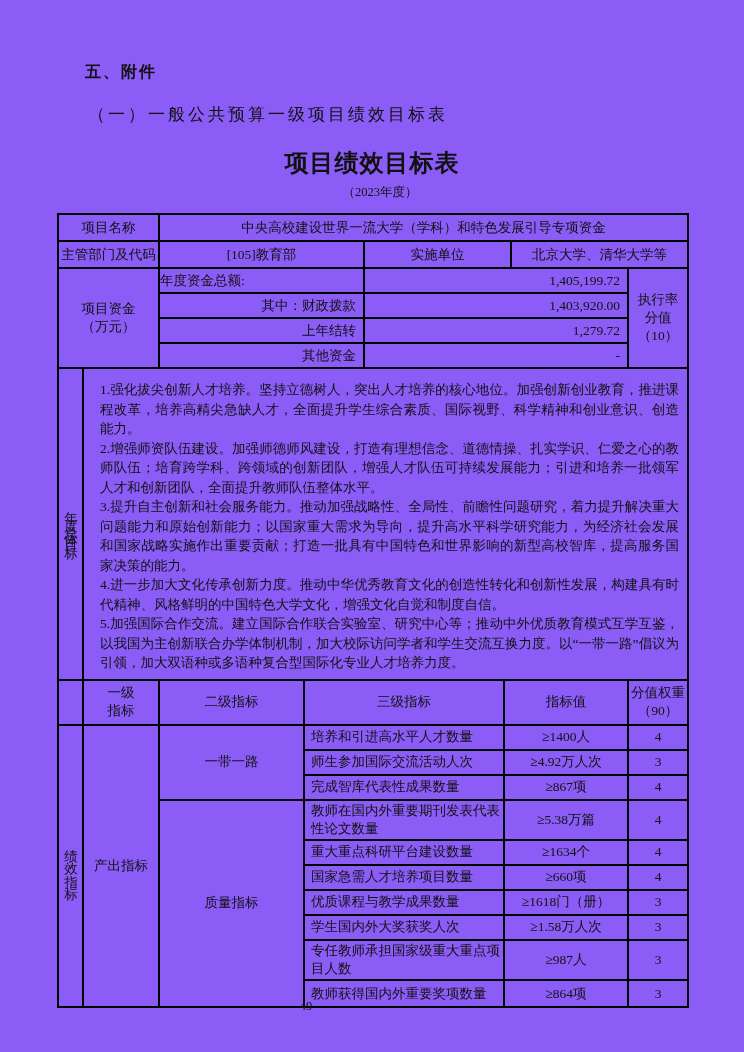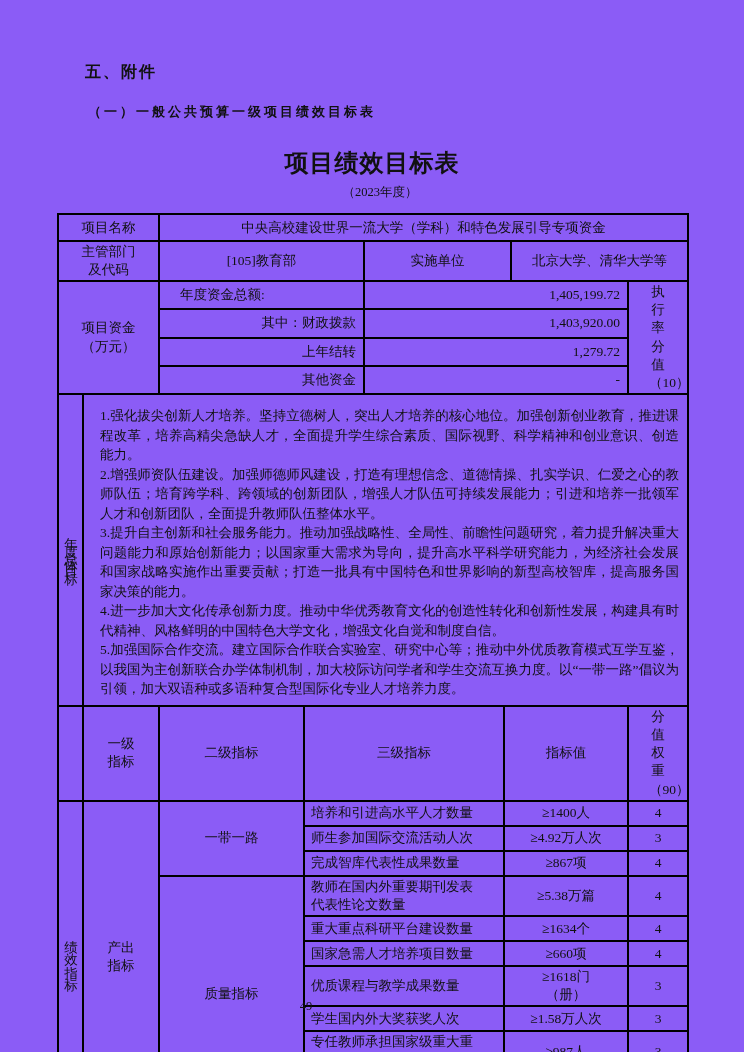--- a/index.html
+++ b/index.html
@@ -12,21 +12,21 @@
     color: #111;
     overflow: hidden;
   }
   .heading1 {
     position: absolute; left: 85px; top: 62px;
     font-family: "Liberation Sans", sans-serif;
     font-weight: bold; font-size: 16px; letter-spacing: 2px;
   }
   .heading2 {
     position: absolute; left: 88px; top: 103px;
-    font-size: 13px; font-weight: bold; letter-spacing: 3px;
+    font-size: 17px; font-weight: normal; letter-spacing: 3px;
   }
   .doc-title {
     position: absolute; left: 0; top: 147px; width: 744px;
     text-align: center;
     font-family: "Liberation Sans", sans-serif;
     font-weight: bold; font-size: 24px; letter-spacing: 1px;
   }
   .doc-subtitle {
     position: absolute; left: 8px; top: 184px; width: 744px;
     text-align: center; font-size: 12.5px;
@@ -34,21 +34,21 @@
   table {
     border-collapse: collapse; table-layout: fixed;
     width: 630px;
   }
   .tbl-wrap { position: absolute; left: 57px; top: 213px; }
   td {
     border: 2px solid #000;
     font-size: 13.5px;
     text-align: center;
     vertical-align: middle;
-    padding: 1px 20px;
+    padding: 1px 0;
     overflow: hidden;
   }
   .t2, .t3 { margin-top: -2px; }
   .h27 { height: 27px; } .h25 { height: 25px; } .h40 { height: 40px; }
   .h45 { height: 45px; } .h288 { height: 288px; } .hlast { height: 27px; }
   .al { text-align: left; }
   .ar { text-align: right; padding-right: 7px; }
   .plines { white-space: pre-line; line-height: 1.35; }
   .vtext {
     writing-mode: vertical-lr; text-orientation: upright;

